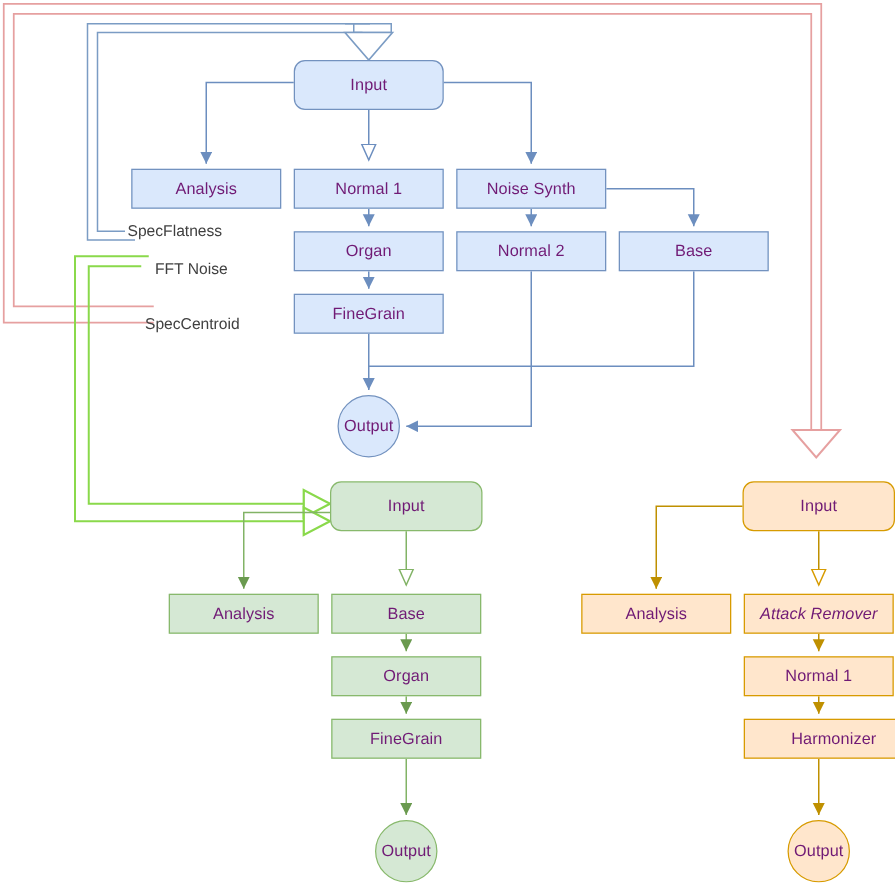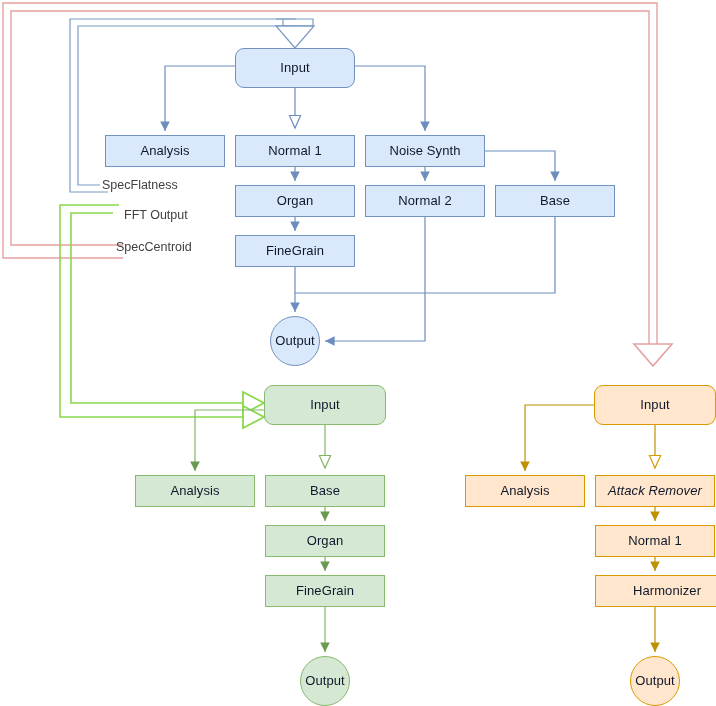--- a/index.html
+++ b/index.html
@@ -9,21 +9,21 @@
     font-family:"Liberation Sans", sans-serif;
     position:relative;
     overflow:hidden;
   }
   #canvas{position:absolute;left:0;top:0;width:716px;height:706px;}
   .node{
     position:absolute;
     box-sizing:border-box;
     display:flex;align-items:center;justify-content:center;
     font-size:13px;
-    color:#0f172a;
+    color:#701a75;
     text-align:center;
     line-height:1.1;
     letter-spacing:0.1px;
   }
   .blue{background:#dae8fc;border:1px solid #7392bf;}
   .green{background:#d5e8d4;border:1px solid #88b96c;}
   .orange{background:#ffe6cc;border:1px solid #d79b00;}
   .rounded{border-radius:9px;}
   .ellipse{border-radius:50%;}
   .edge-label{
@@ -206,15 +206,15 @@
     </div>
     <div class="node orange " style="left: 595px; top: 575px; width: 144px; height: 32px;">
       <span>Harmonizer</span>
     </div>
     <div class="node orange ellipse" style="left: 630px; top: 656px; width: 50px; height: 50px;">
       <span>Output</span>
     </div>
   </div>
 <div id="labels-layer">
     <div class="edge-label" style="left: 102px; top: 178px;">SpecFlatness</div>
-    <div class="edge-label" style="left: 124px; top: 208px;">FFT Output</div>
-    <div class="edge-label" style="left: 116px; top: 240px;">SpecCentroid</div>
+    <div class="edge-label" style="left: 124px; top: 208px;">FFT Noise</div>
+    <div class="edge-label" style="left: 116px; top: 252px;">SpecCentroid</div>
   </div>
 
 </body></html>

